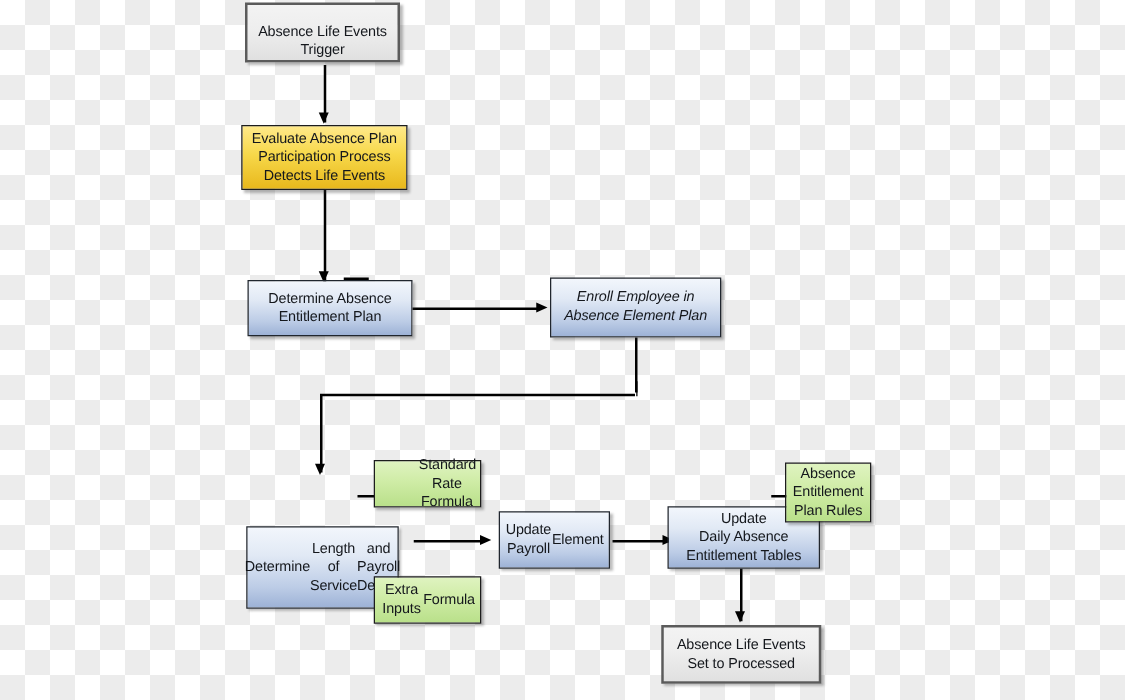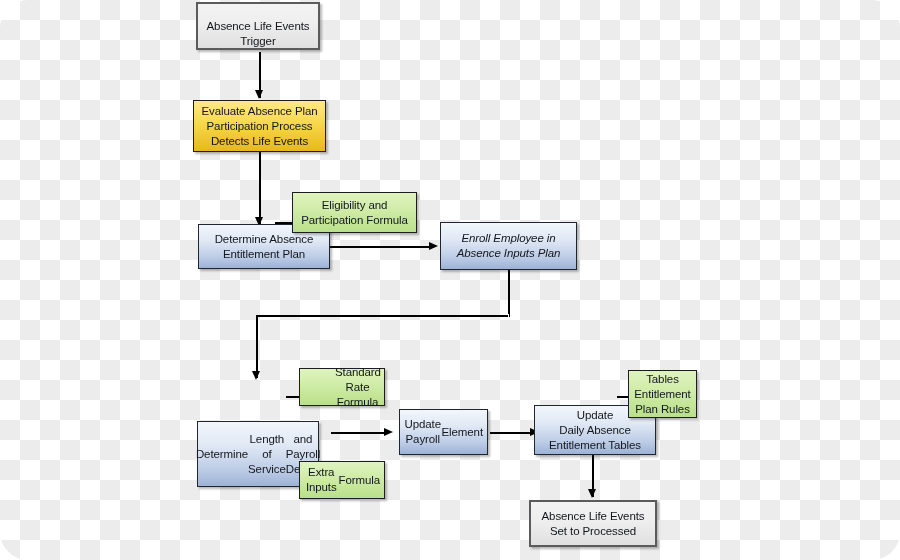--- a/index.html
+++ b/index.html
@@ -13,21 +13,20 @@
     height: 560px;
     overflow: hidden;
     font-family: "Liberation Sans", sans-serif;
     
     background-color: #ffffff;
     background-image:
       linear-gradient(45deg, #ececec 25%, transparent 25%, transparent 75%, #ececec 75%),
       linear-gradient(45deg, #ececec 25%, transparent 25%, transparent 75%, #ececec 75%);
     background-size: 40px 40px;
     background-position: 0 0, 20px 20px;
-    border-radius: 28px;
   }
 
   .node {
     position: absolute;
     box-sizing: border-box;
     display: flex;
     align-items: center;
     justify-content: center;
     text-align: center;
     color: #14171c;
@@ -128,44 +127,40 @@
   <div class="arrow right" style="left:530px; top:428px;"></div>
 
   <div class="line h" style="left:617px; top:396px; width:14px;"></div>
 
   <div class="line v" style="left:592px; top:455px; height:42px;"></div>
   <div class="arrow down" style="left:588px; top:489px;"></div>
 
   <div class="node gray" style="left:196px; top:2px; width:124px; height:48px;">
     <span>Absence Life Events</span>
   </div>
-  <div class="node gray" style="left:196px; top:2px; width:124px; height:48px; border:none; background:none; box-shadow:none; flex-direction:column; justify-content:flex-start; padding-top:17px;">
+  <div class="node gray" style="left:196px; top:2px; width:124px; height:48px; border:none; background:none; box-shadow:none; flex-direction:column; justify-content:flex-end; padding-top:4px;">
     <span style="visibility:hidden">Absence Life Events</span>
     <span>Trigger</span>
   </div>
 
   <div class="node yellow" style="left:193px; top:100px; width:133px; height:52px; flex-direction:column;">
     <span>Evaluate Absence Plan</span>
     <span>Participation Process</span>
     <span>Detects Life Events</span>
   </div>
 
-  <div class="node green" style="left:292px; top:192px; width:125px; height:41px; flex-direction:column;">
-    <span>Eligibility and</span>
-    <span>Participation Formula</span>
-  </div>
 
   <div class="node blue" style="left:198px; top:224px; width:132px; height:45px; flex-direction:column;">
     <span>Determine Absence</span>
     <span>Entitlement Plan</span>
   </div>
 
   <div class="node blue" style="left:440px; top:222px; width:137px; height:48px; flex-direction:column;font-style:italic;">
     <span>Enroll Employee in</span>
-    <span>Absence Inputs Plan</span>
+    <span>Absence Element Plan</span>
   </div>
 
   <div class="node green" style="left:299px; top:368px; width:86px; height:38px; flex-direction:column;padding-left:35px;">
     <span>Standard Rate</span>
     <span>Formula</span>
   </div>
 
   <div class="node blue" style="left:197px; top:389px; width:122px; height:66px; flex-direction:row;margin-top:32px;">
     <span>Determine</span>
     <span>Length of Service</span>
@@ -182,21 +177,21 @@
     <span>Element</span>
   </div>
 
   <div class="node blue" style="left:534px; top:405px; width:122px; height:50px; flex-direction:column;">
     <span>Update</span>
     <span>Daily Absence</span>
     <span>Entitlement Tables</span>
   </div>
 
   <div class="node green" style="left:628px; top:370px; width:69px; height:48px; flex-direction:column;">
-    <span>Tables</span>
+    <span>Absence</span>
     <span>Entitlement</span>
     <span>Plan Rules</span>
   </div>
 
   <div class="node gray" style="left:529px; top:500px; width:128px; height:47px; flex-direction:column;">
     <span>Absence Life Events</span>
     <span>Set to Processed</span>
   </div>
 
 </div>

